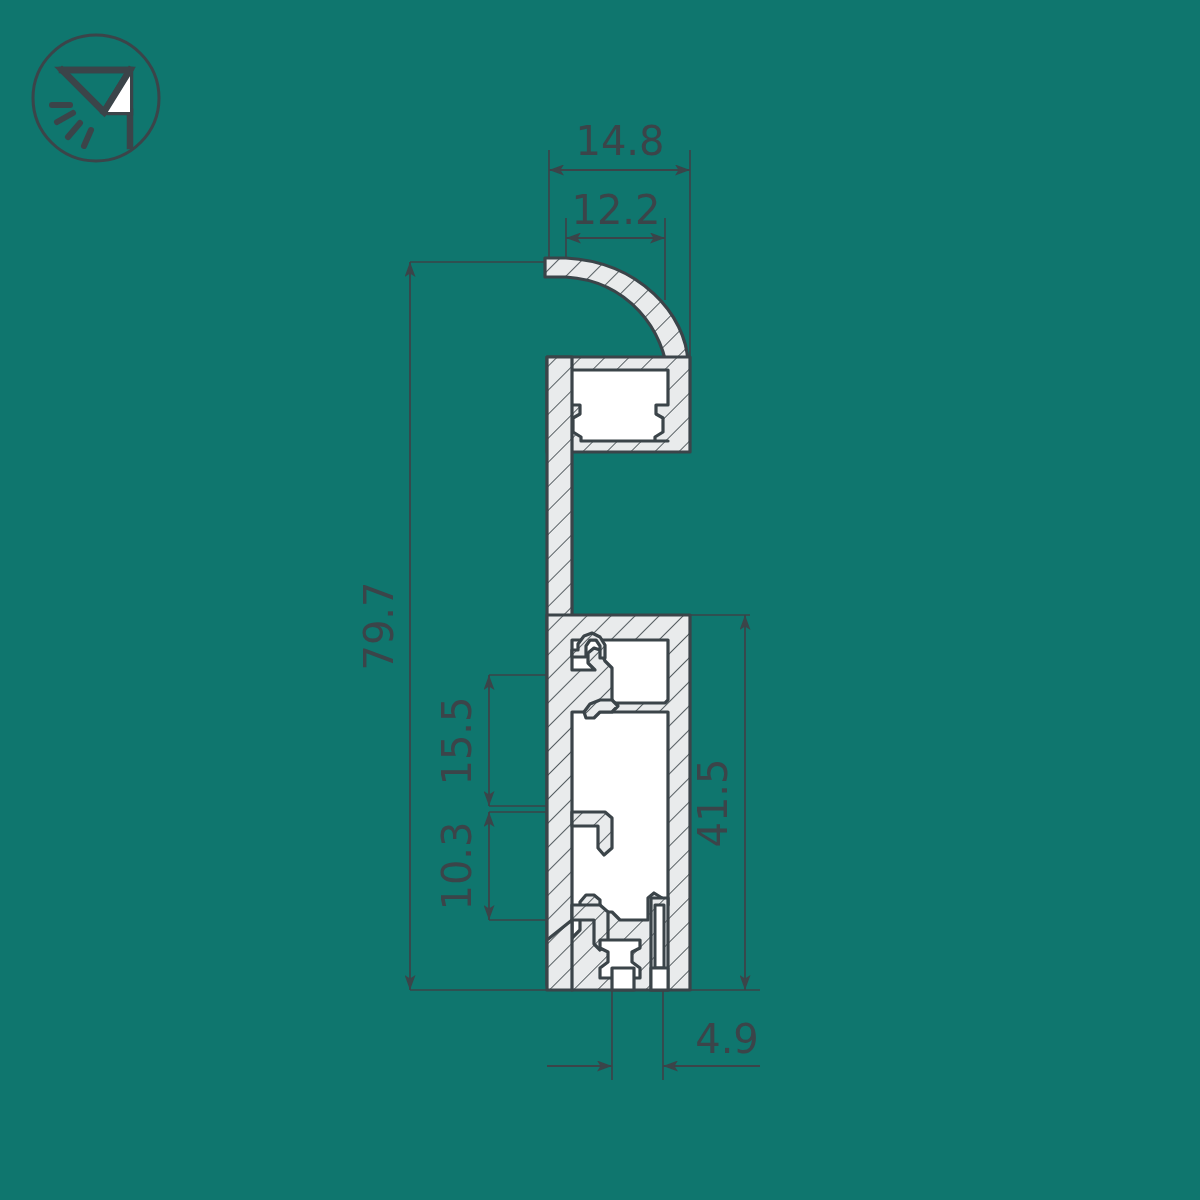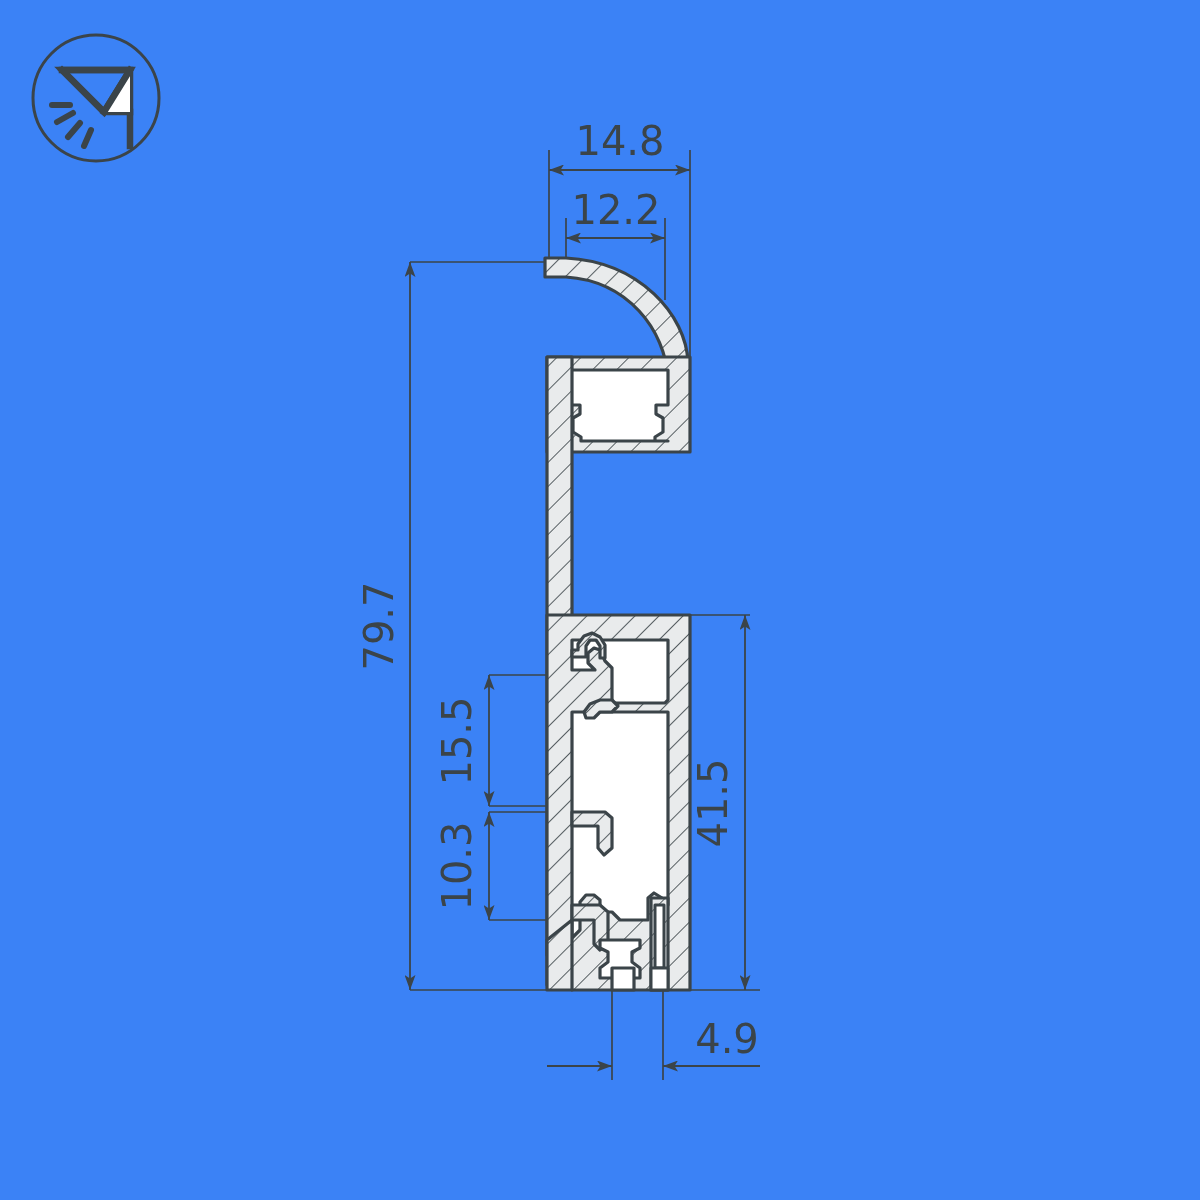--- a/index.html
+++ b/index.html
@@ -1,18 +1,18 @@
 <!DOCTYPE html>
 <html><head>
 <meta charset="utf-8">
 <style>
   html,body{margin:0;padding:0;background:#ffffff;}
   body{width:1200px;height:1200px;overflow:hidden;
        font-family:"DejaVu Sans","Liberation Sans",sans-serif;}
-  #stage{position:relative;width:1200px;height:1200px;background:#3b82f6;}
+  #stage{position:relative;width:1200px;height:1200px;background:#0f766e;}
   svg{display:block;}
   .dimtext{fill:#3b4449;font-family:"DejaVu Sans","Liberation Sans",sans-serif;
            font-size:40px;letter-spacing:0px;}
 </style>
 </head>
 <body>
 
 <div id="stage">
 <svg width="1200" height="1200" viewBox="0 0 1200 1200">
 

